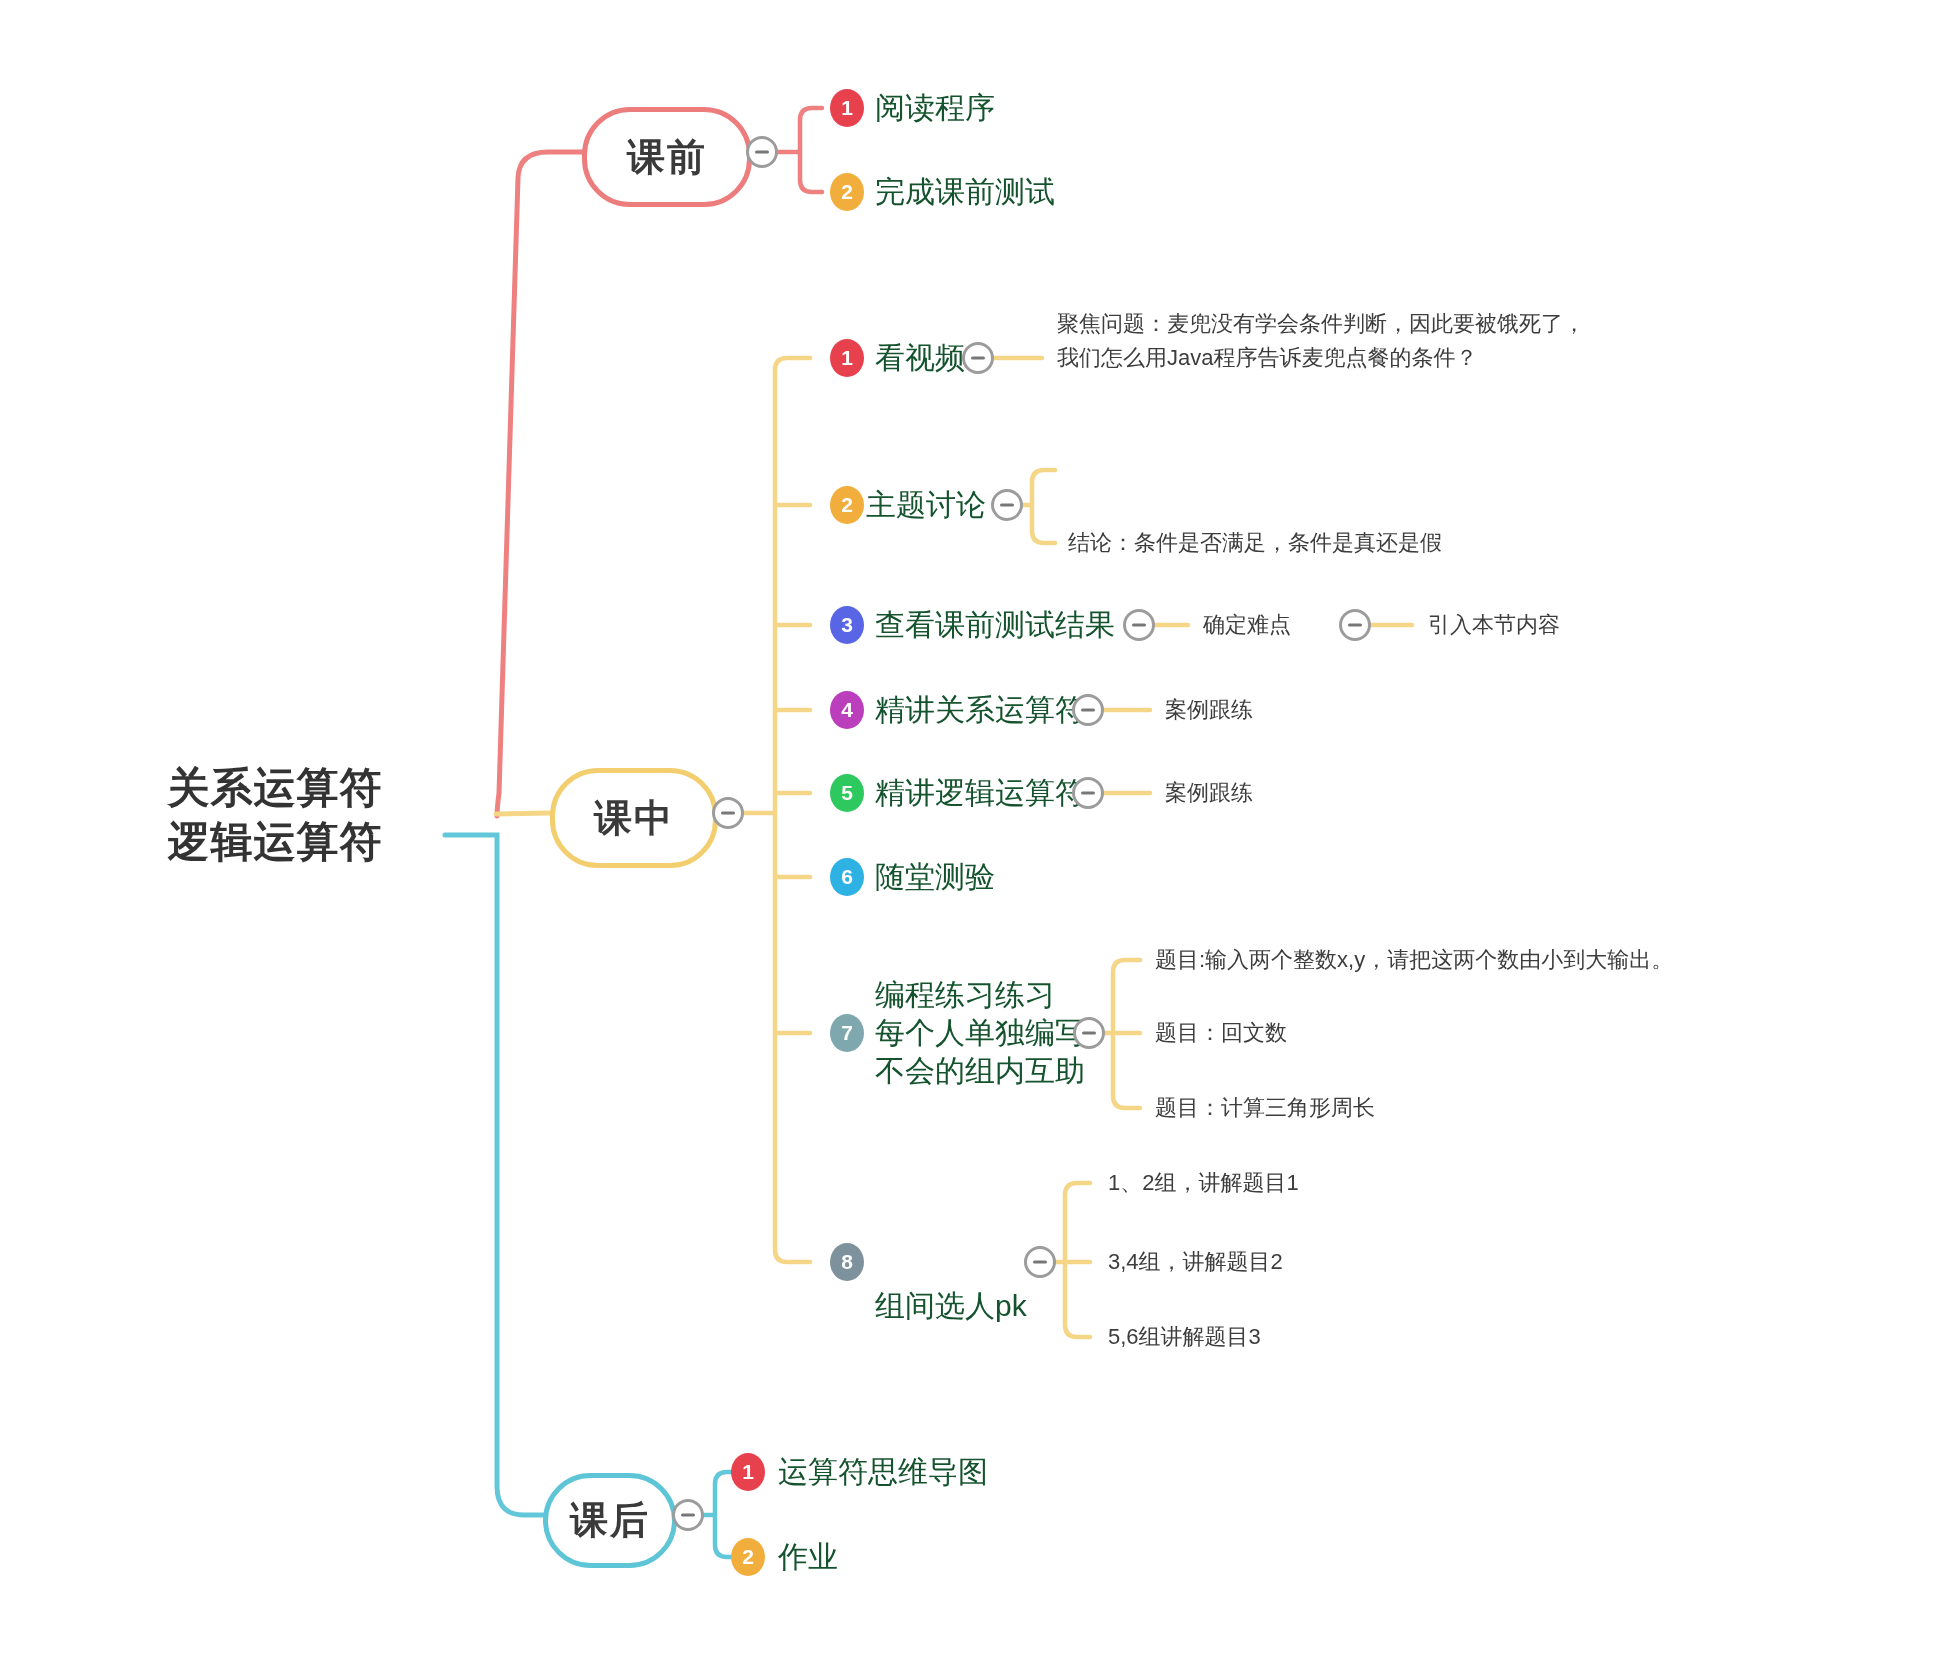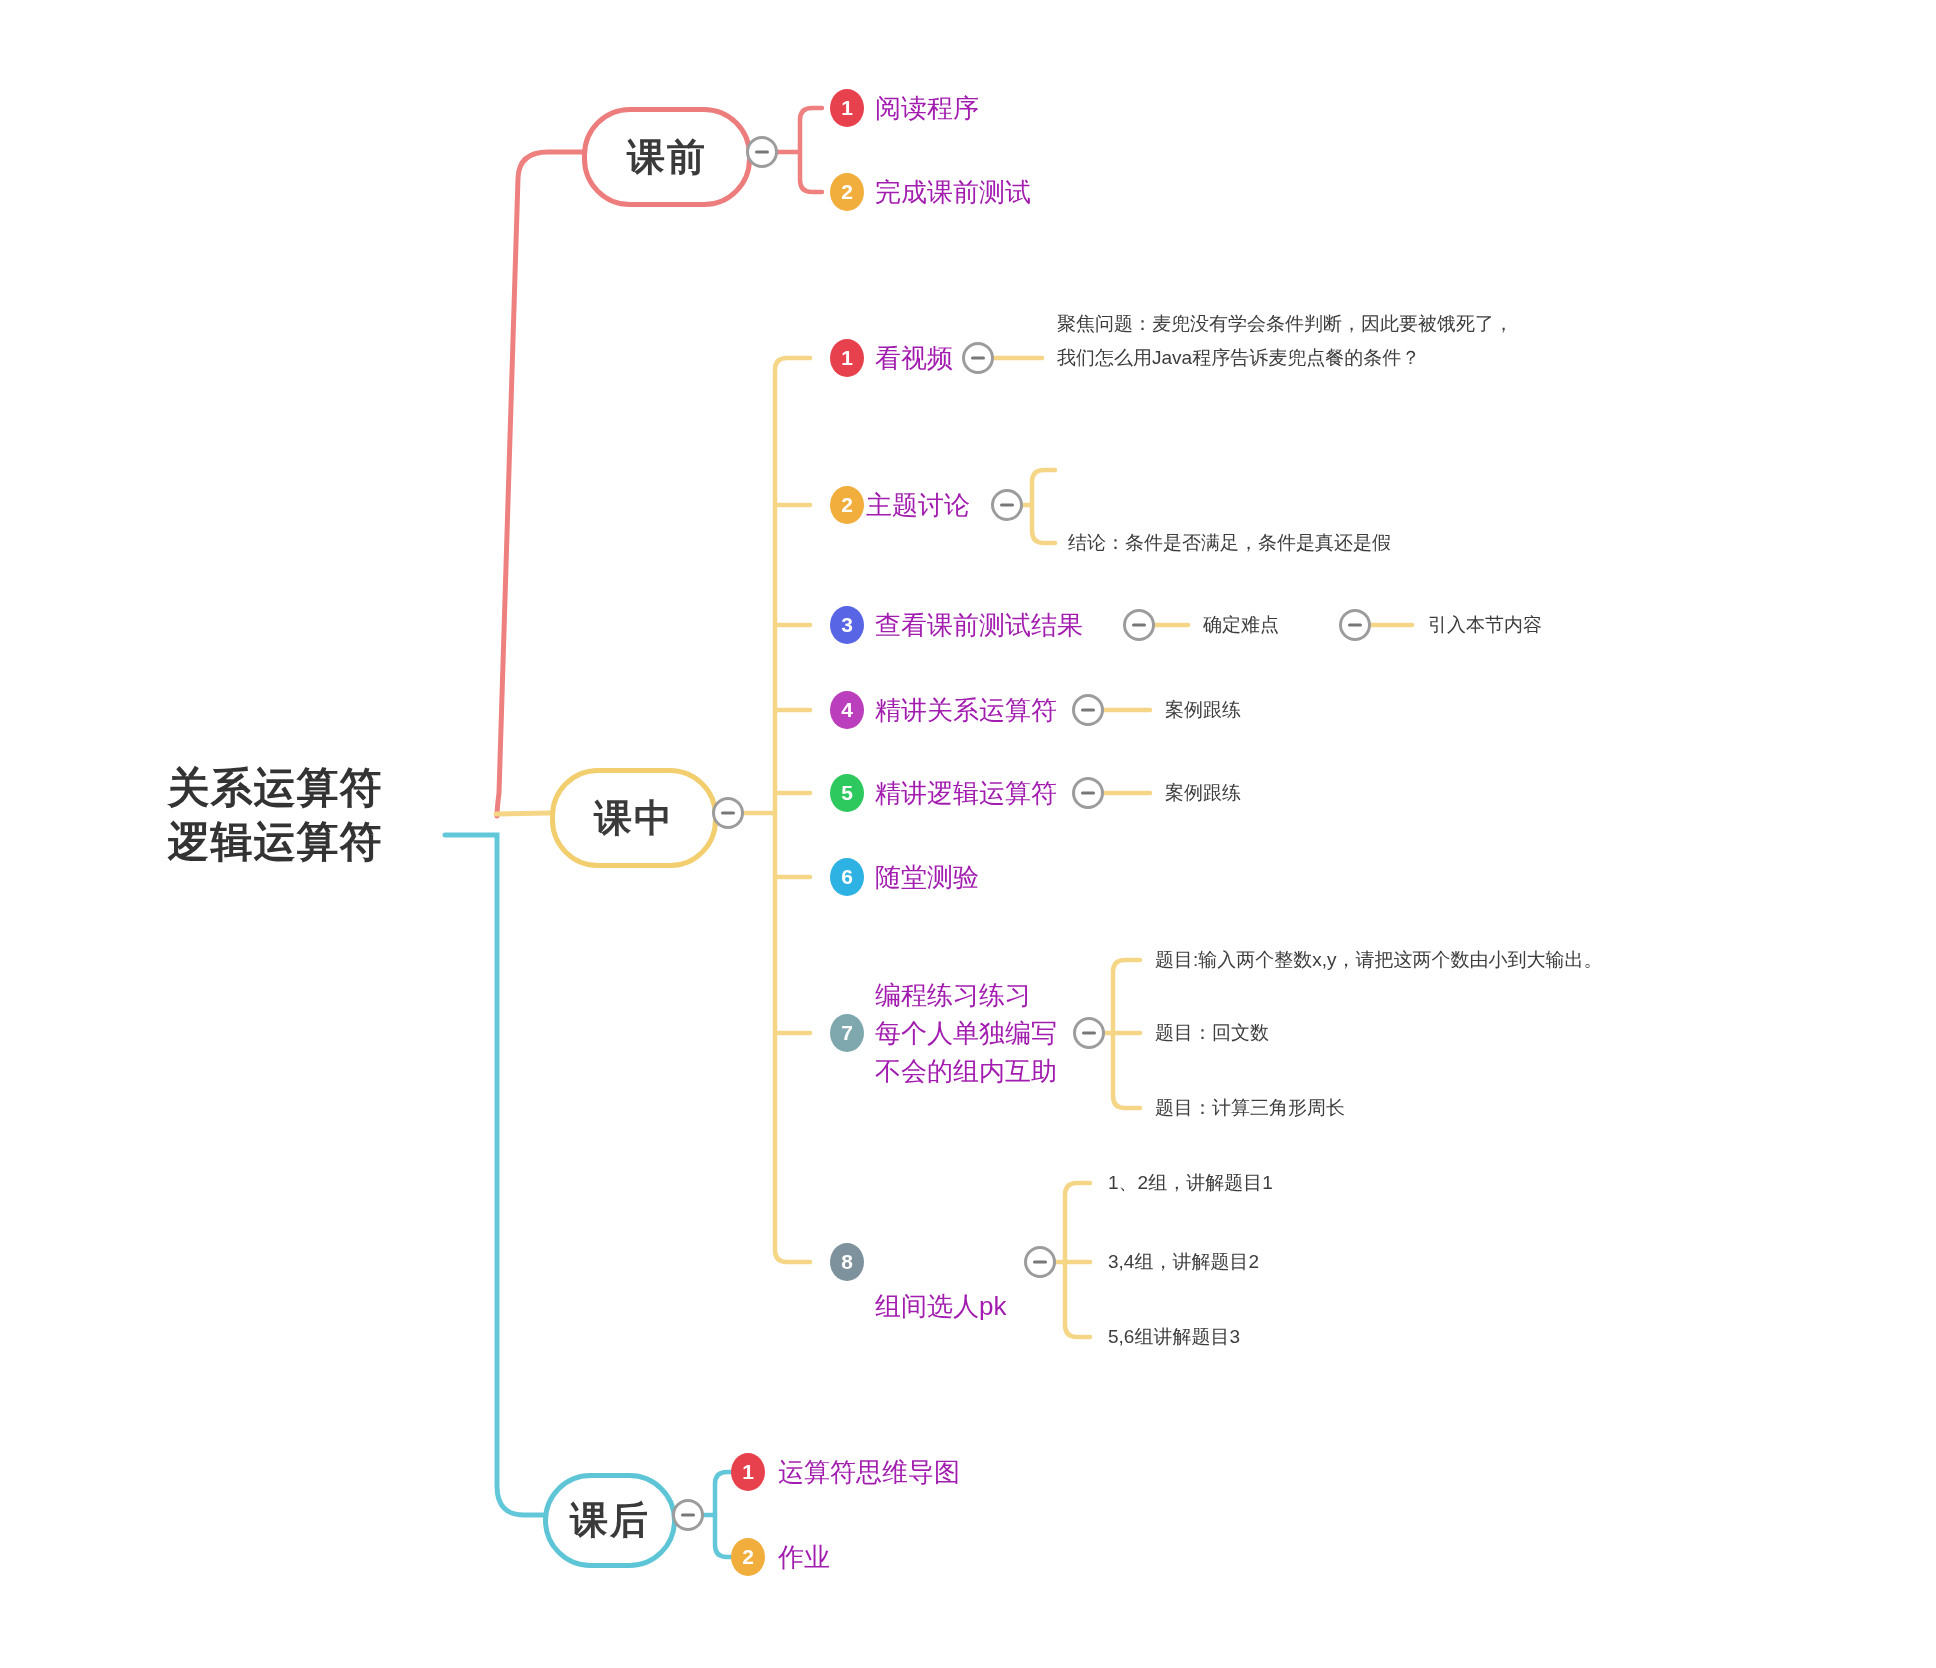--- a/index.html
+++ b/index.html
@@ -38,25 +38,25 @@
   .c-red{background:#E8414E;}
   .c-yellow{background:#F2AE3C;}
   .c-blue{background:#5865E5;}
   .c-purple{background:#BB3EBD;}
   .c-green{background:#2EC95E;}
   .c-cyan{background:#2EB2E3;}
   .c-teal{background:#7FA8AE;}
   .c-slate{background:#7E929D;}
   .lbl{
     position:absolute;z-index:3;transform:translateY(-50%);
-    font-size:26px;color:#a21caf;white-space:pre-line;line-height:38px;
+    font-size:30px;color:#14532d;white-space:pre-line;line-height:38px;
   }
   .note{
     position:absolute;z-index:3;transform:translateY(-50%);
-    font-size:19px;color:#3d3d3d;white-space:pre-line;line-height:34px;
+    font-size:22px;color:#3d3d3d;white-space:pre-line;line-height:34px;
   }
 </style>
 </head>
 <body>
 
 <div class="canvas">
 
   <svg class="wires" width="1936" height="1668" viewBox="0 0 1936 1668" fill="none" stroke-linecap="round">
 
     <path d="M582 152 L548 152 Q519 152 518 178 L499 793 Q497 809 497 816" stroke="#EE8080" stroke-width="5"></path>

